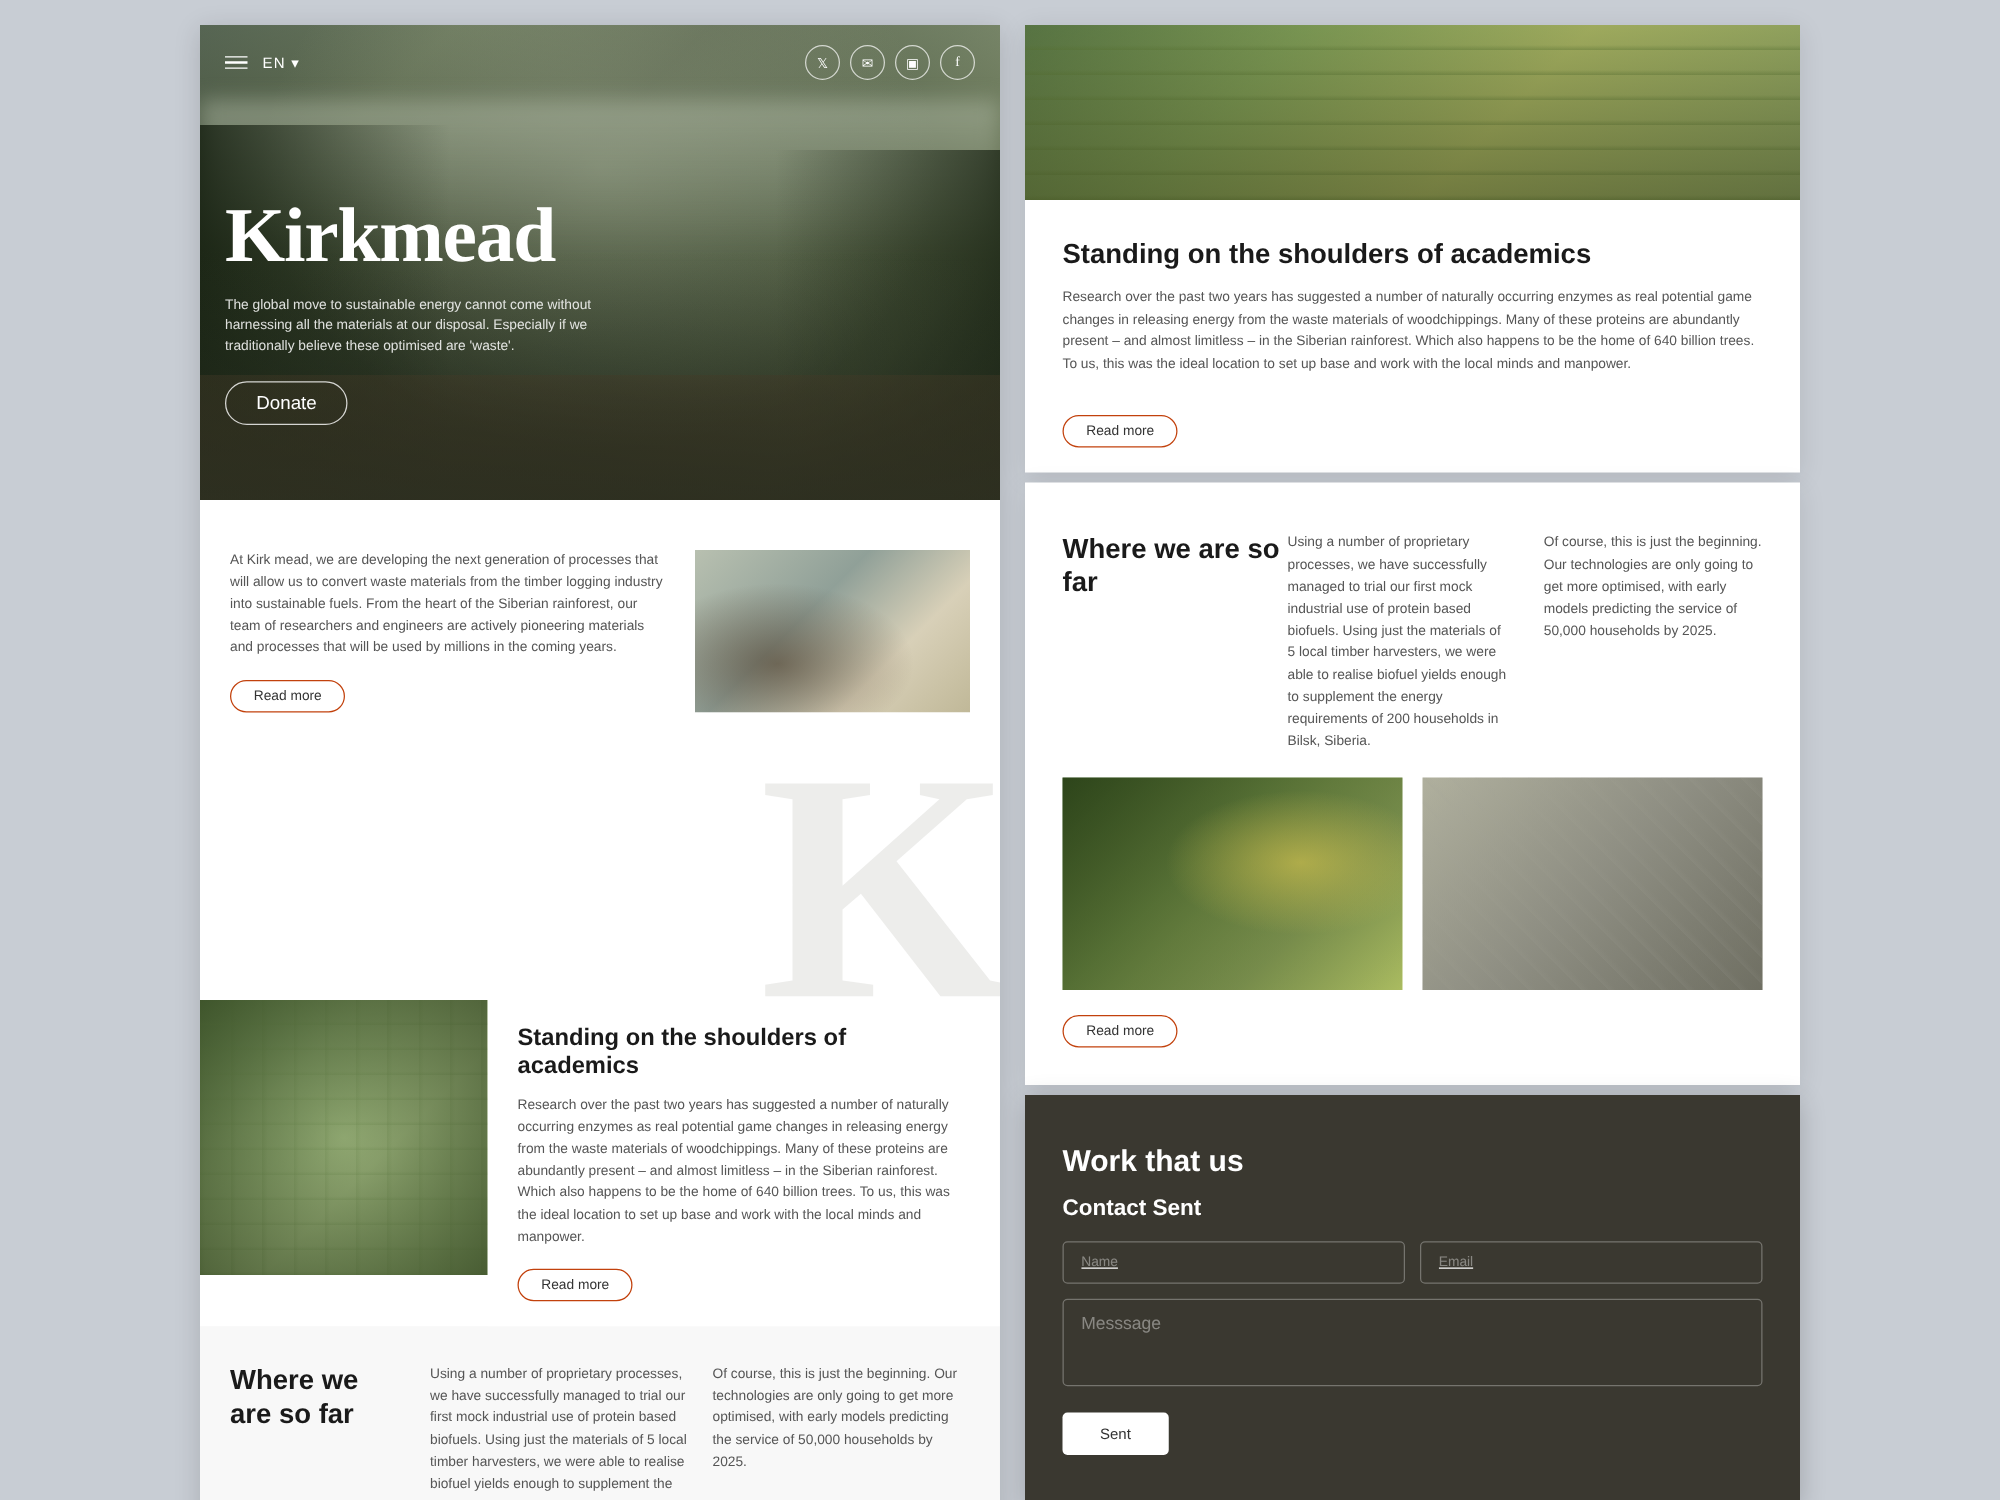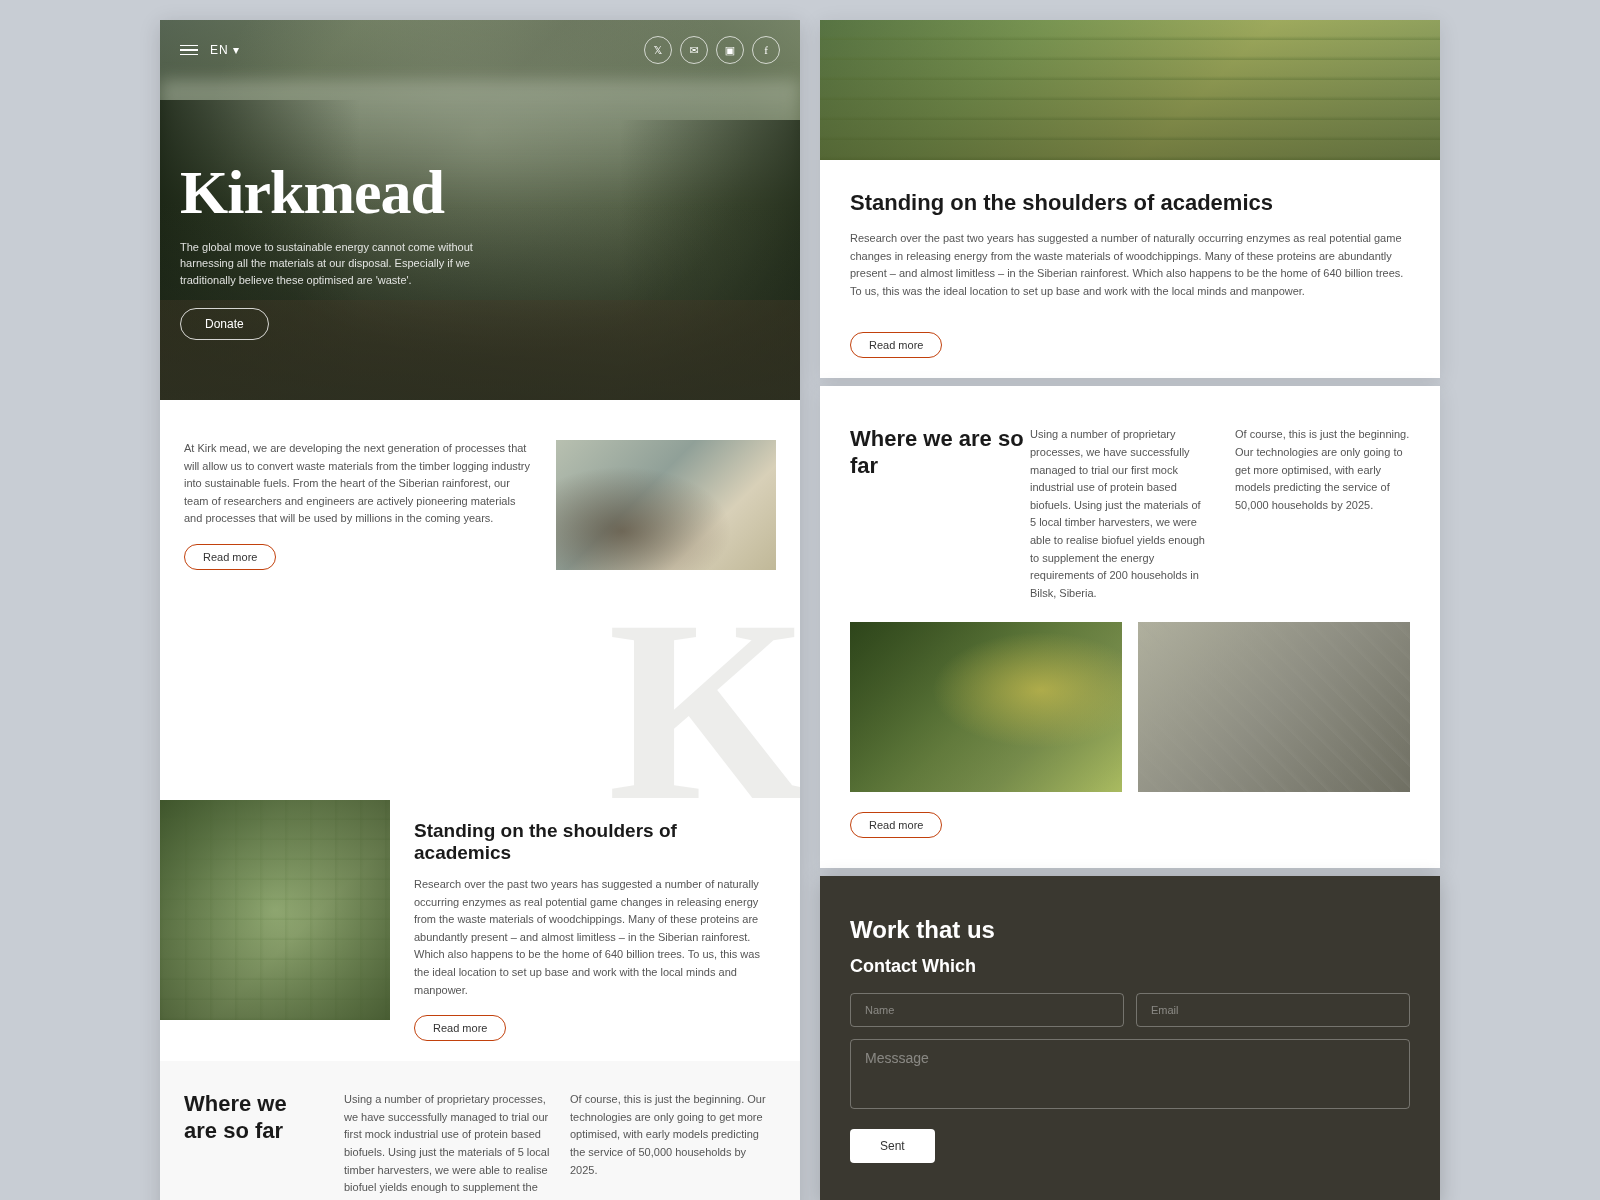--- a/index.html
+++ b/index.html
@@ -168,21 +168,21 @@
       font-family: Arial, sans-serif;
       margin-bottom: 20px;
     }
 
     .btn-donate {
       display: inline-block;
       border: 1px solid rgba(255,255,255,0.8);
       border-radius: 20px;
       padding: 8px 24px;
       color: #fff;
-      font-size: 12px;
+      font-size: 15px;
       font-family: Arial, sans-serif;
       cursor: pointer;
       background: transparent;
     }
 
     
     .section-biofuels {
       padding: 40px 24px 30px;
       background: #fff;
       display: flex;
@@ -455,20 +455,21 @@
 
     .form-input {
       flex: 1;
       padding: 10px 14px;
       border: 1px solid rgba(255,255,255,0.3);
       border-radius: 4px;
       background: transparent;
       color: #fff;
       font-size: 11px;
       font-family: Arial, sans-serif;
+      text-decoration: underline;
     }
 
     .form-input::placeholder {
       color: rgba(255,255,255,0.4);
     }
 
     .form-textarea {
       width: 100%;
       padding: 10px 14px;
       border: 1px solid rgba(255,255,255,0.3);
@@ -618,21 +619,21 @@
       <div class="where-img where-img-2">
         <div class="where-img-2-inner"></div>
       </div>
     </div>
 
     <button class="btn-read-more">Read more</button>
   </div>
 
   <div class="contact-section">
     <h2 class="contact-title">Work that us</h2>
-    <h3 class="contact-form-title">Contact Which</h3>
+    <h3 class="contact-form-title">Contact Sent</h3>
     <div class="form-row">
       <input class="form-input" type="text" placeholder="Name" style="">
       <input class="form-input" type="email" placeholder="Email" style="">
     </div>
     <textarea class="form-textarea" placeholder="Messsage" style=""></textarea>
     <button class="btn-sent">Sent</button>
   </div>
 
 </div>
 

